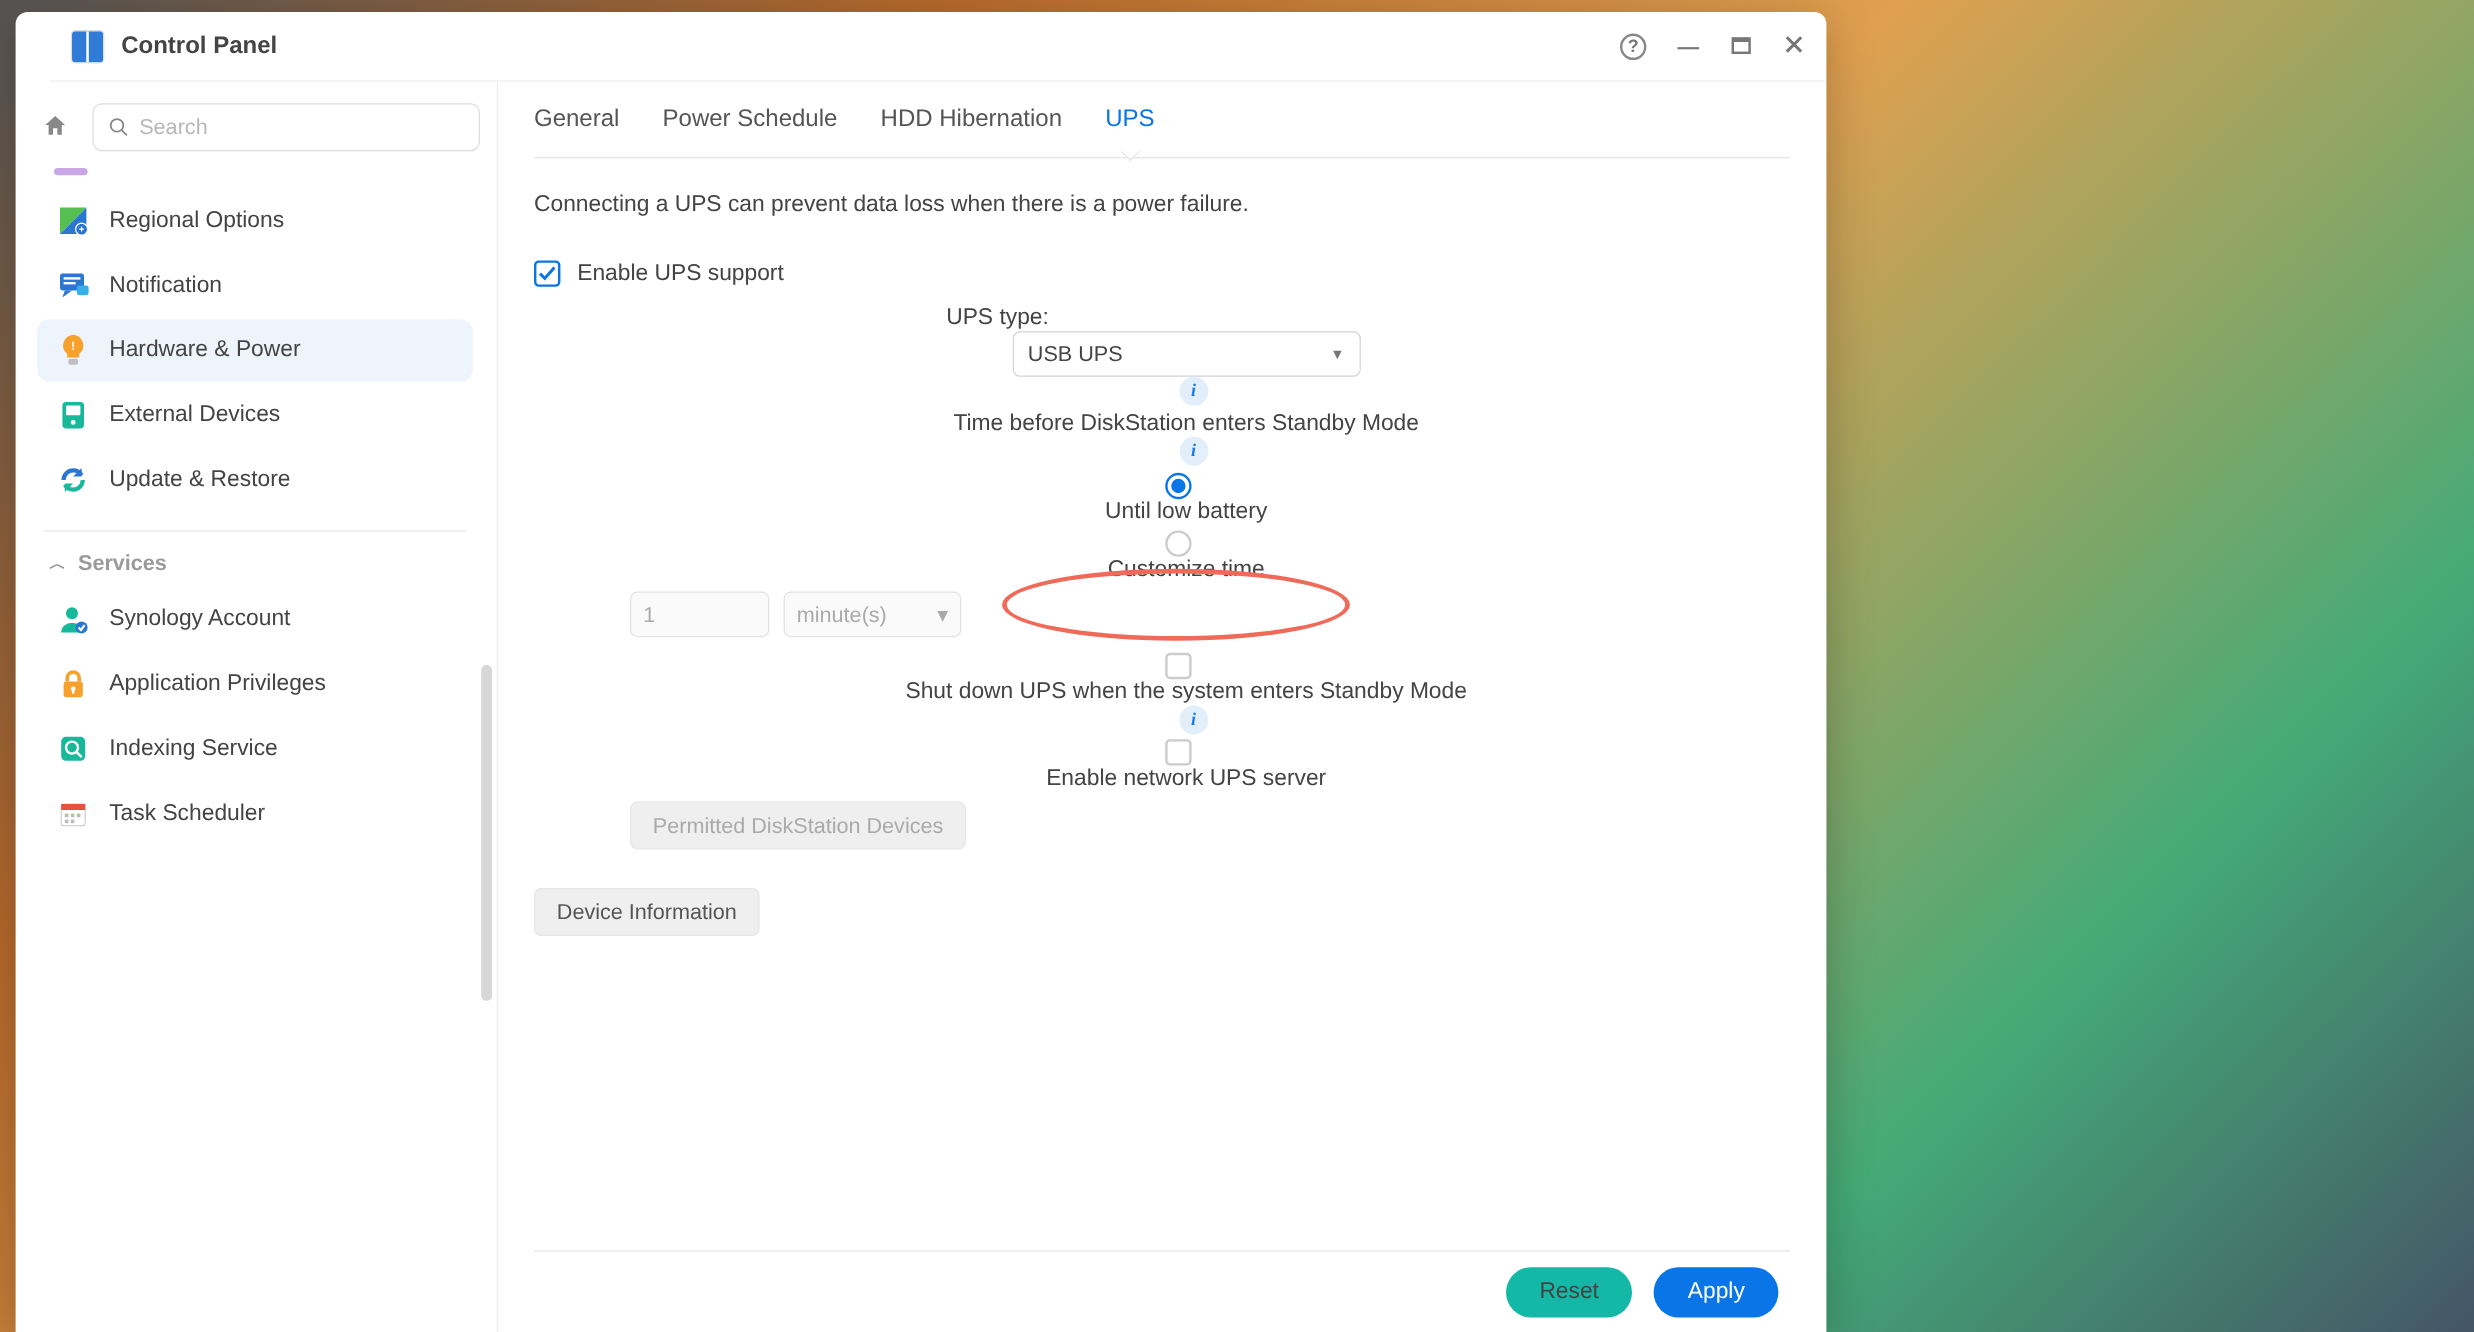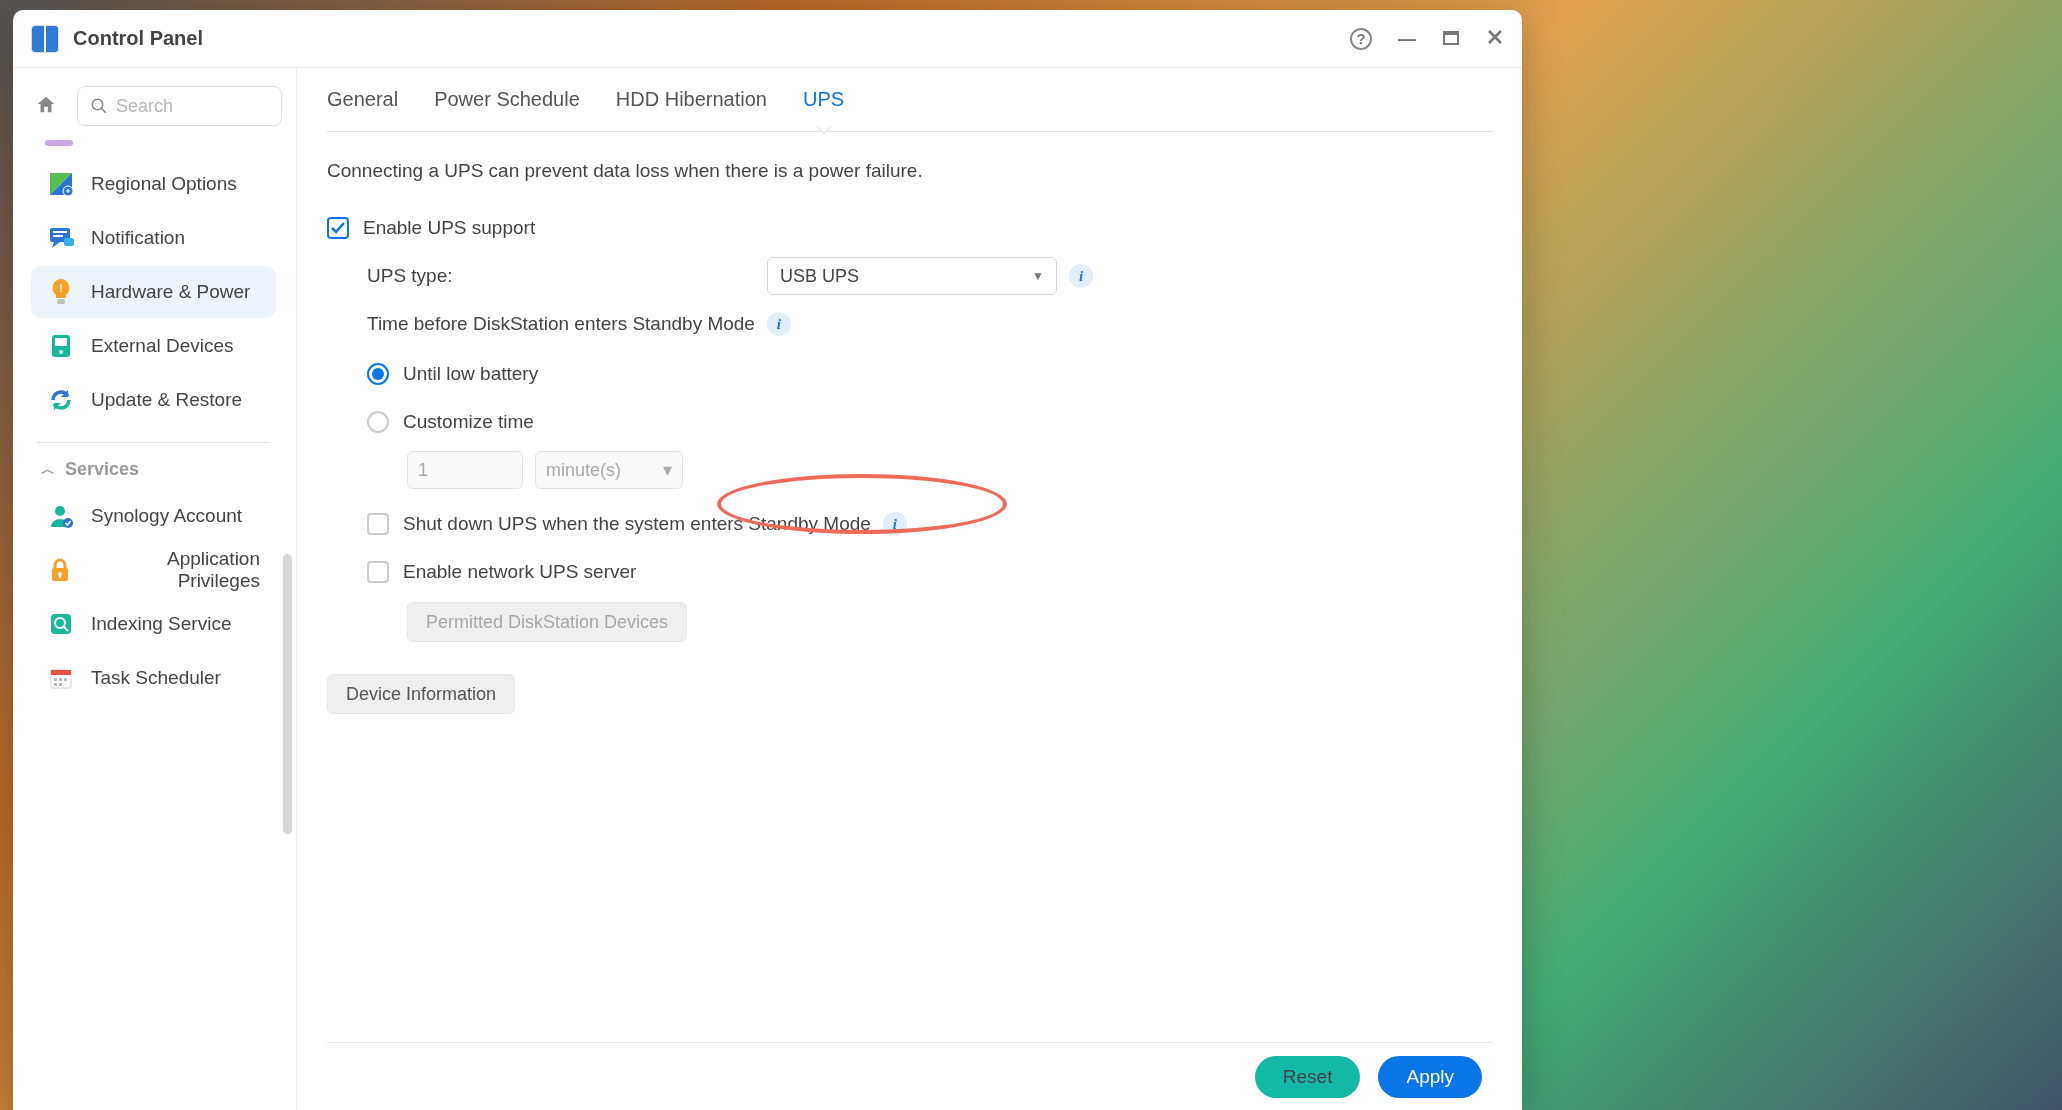--- a/index.html
+++ b/index.html
@@ -4,31 +4,31 @@
 <style>
   * { box-sizing: border-box; margin: 0; padding: 0; }
   html, body { width: 100%; height: 100%; font-family: -apple-system, "Segoe UI", Helvetica, Arial, sans-serif; color: #333; }
   body { background: linear-gradient(135deg,#555 0%, #b86a2b 25%, #e0a050 50%, #4a7 80%, #456 100%); }
   .window {
     position: absolute; top: 10px; left: 13px; right: 540px; bottom: 0;
     background: #fff; border-radius: 10px 10px 0 0; display:flex; flex-direction:column;
     box-shadow: 0 10px 40px rgba(0,0,0,.25);
     overflow:hidden;
   }
-  .title-bar { height:58px; display:flex; align-items:center; padding:0 18px; border-bottom:1px solid #eee;}
+  .title-bar { height:58px; display:flex; align-items:center; padding:0 18px; border-bottom:1px solid #eee;margin-left:28px;}
   .app-icon { width:28px; height:28px; border-radius:4px; background:#fff; border:1px solid #ddd; display:flex; margin-right:14px; overflow:hidden;}
   .app-icon span{flex:1;}
   .app-icon span:nth-child(1){background:#2f7bd6;}
   .app-icon span:nth-child(2){background:#2f7bd6; border-left:2px solid #fff;}
   .title-text { font-size:20px; font-weight:700; color:#444;}
   .win-controls { margin-left:auto; display:flex; gap:26px; align-items:center; color:#777;}
   .win-controls div { cursor:pointer; font-size:18px; line-height:1; }
   .q-icon { font-size:20px; font-weight:700; border:2px solid #888; border-radius:50%; width:22px; height:22px; display:flex; align-items:center; justify-content:center; font-size:15px;}
   .content { flex:1; display:flex; overflow:hidden; position:relative;}
-  .sidebar { width:284px; border-right:1px solid #eee; padding:18px 14px 0 14px; display:flex; flex-direction:column; position:relative;}
+  .sidebar { width:402px; border-right:1px solid #eee; padding:18px 14px 0 14px; display:flex; flex-direction:column; position:relative;}
   .sidebar-top { display:flex; gap:12px; margin-bottom:14px;}
   .home-btn { width:38px; height:38px; border-radius:8px; display:flex; align-items:center; justify-content:center; color:#888; cursor:pointer;}
   .search-wrap { flex:1; height:40px; border:1px solid #ddd; border-radius:8px; display:flex; align-items:center; padding:0 12px; gap:8px; color:#888;}
   .search-wrap svg{flex:0 0 auto;}
   .search-input { border:none; outline:none; font-size:18px; width:100%; color:#333; background:transparent;}
   .search-input::placeholder{color:#b7b7b7;}
   .side-list { flex:1; overflow:hidden auto; padding-right:2px; position:relative;}
   .side-item { display:flex; align-items:center; gap:16px; height:52px; padding:0 16px; border-radius:10px; font-size:19px; color:#444; cursor:pointer; margin:2px 4px;text-align:right;}
   .side-item.active{ background:#eef4fb;}
   .side-item .icn{ width:28px; height:28px; display:flex; align-items:center; justify-content:center;}
@@ -36,21 +36,21 @@
   .group-header{ display:flex; align-items:center; gap:10px; color:#9a9a9a; font-weight:700; font-size:18px; padding:8px 14px; cursor:pointer;}
   .group-header .chev{ font-size:14px;}
   .main { flex:1; display:flex; flex-direction:column; padding:0 30px 0 30px; overflow:hidden;}
   .tabs { display:flex; gap:36px; height:64px; align-items:center; border-bottom:1px solid #e3e3e3; font-size:20px; font-weight:400; color:#555;}
   .tab { cursor:pointer; position:relative; height:100%; display:flex; align-items:center;}
   .tab.active{ color:#0a75e6;}
   .tab.active::after{content:""; position:absolute; left:50%; bottom:-1px; width:10px; height:10px; background:#fff; border:1px solid #e3e3e3; border-top:none; border-left:none; transform:translateX(-50%) rotate(45deg);}
   .pane { flex:1; overflow:auto; padding-top:28px; font-size:19px; color:#444;}
   .intro { margin-bottom:24px; font-size:19px;}
   .row { display:flex; align-items:center; min-height:44px; margin:4px 0;}
-  .indent1{ padding-left:40px;}
+  .indent1{ padding-left:40px;flex-direction:column;}
   .indent2{ padding-left:80px;}
   .checkbox { width:22px; height:22px; border:2px solid #0a75e6; border-radius:4px; margin-right:14px; display:flex; align-items:center; justify-content:center; cursor:pointer; color:#0a75e6; flex:0 0 auto;}
   .checkbox.empty{ border-color:#ccc; color:transparent;}
   .radio { width:22px; height:22px; border:2px solid #0a75e6; border-radius:50%; margin-right:14px; display:flex; align-items:center; justify-content:center; cursor:pointer; flex:0 0 auto;}
   .radio .dot{ width:12px; height:12px; border-radius:50%; background:#0a75e6;}
   .radio.unsel{ border-color:#ccc;}
   .label-col { width:400px;}
   .select { width:290px; height:38px; border:1px solid #d4d4d4; border-radius:6px; display:flex; align-items:center; justify-content:space-between; padding:0 12px; cursor:pointer; color:#444; font-size:18px;}
   .select .caret{ color:#777; font-size:12px;}
   .info-badge{ width:24px; height:24px; border-radius:50%; background:#e3eefb; color:#1a7be0; font-family:Georgia,serif; font-style:italic; font-weight:700; display:inline-flex; align-items:center; justify-content:center; margin-left:12px; cursor:pointer; font-size:15px;}

